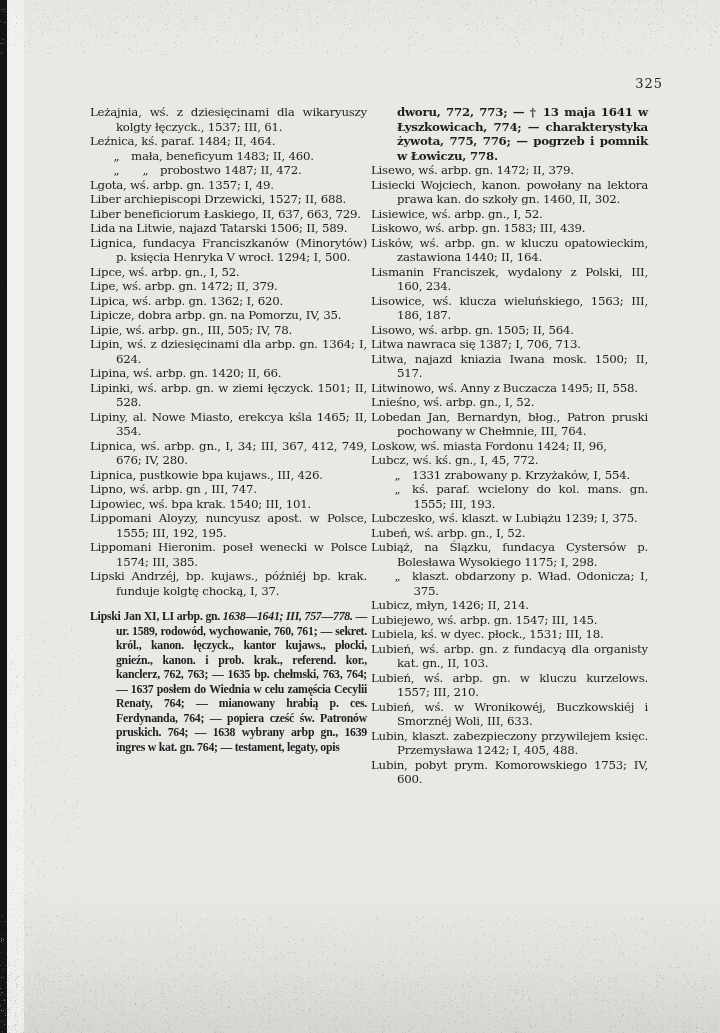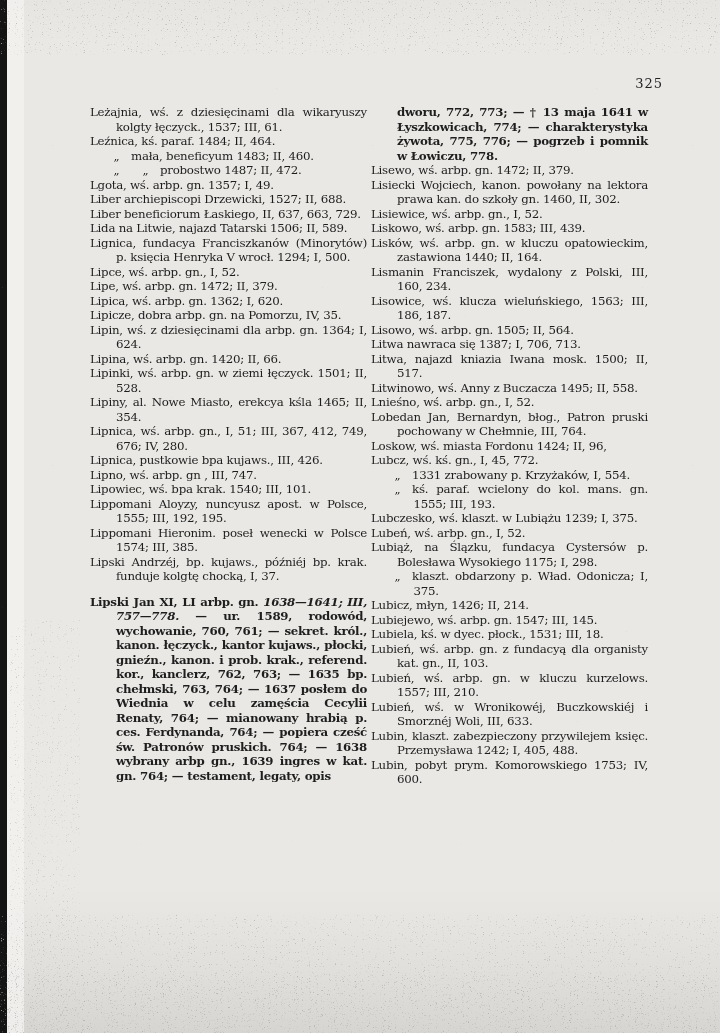--- a/index.html
+++ b/index.html
@@ -68,21 +68,21 @@
     text-indent: -1.6em;
   }
   .entry.ind2 {
     padding-left: 3.6em;
     text-indent: -1.6em;
   }
   .entry.cont {
     padding-left: 2.2em;
     text-indent: 0;
   }
-  .entry.gap { margin-top: 11px; }
+  .entry.gap { margin-top: 11px; font-family: Liberation Serif, serif; }
   .entry.bold { font-weight: bold; }
   .seg.bold { font-weight: bold; }
   .seg.bold-italic { font-weight: bold; font-style: italic; }
 </style>
 </head>
 <body>
 
 <div class="page">
 
   <div class="edge-left"></div>
@@ -97,25 +97,26 @@
       <p class="entry ind2">„  „ probostwo 1487; II, 472.</p>
       <p class="entry">Lgota, wś. arbp. gn. 1357; I, 49.</p>
       <p class="entry">Liber archiepiscopi Drzewicki, 1527; II, 688.</p>
       <p class="entry">Liber beneficiorum Łaskiego, II, 637, 663, 729.</p>
       <p class="entry">Lida na Litwie, najazd Tatarski 1506; II, 589.</p>
       <p class="entry">Lignica, fundacya Franciszkanów (Minorytów) p. księcia Henryka V wrocł. 1294; I, 500.</p>
       <p class="entry">Lipce, wś. arbp. gn., I, 52.</p>
       <p class="entry">Lipe, wś. arbp. gn. 1472; II, 379.</p>
       <p class="entry">Lipica, wś. arbp. gn. 1362; I, 620.</p>
       <p class="entry">Lipicze, dobra arbp. gn. na Pomorzu, IV, 35.</p>
+      <p class="entry">Lipie, wś. arbp. gn., III, 505; IV, 78.</p>
       <p class="entry">Lipin, wś. z dziesięcinami dla arbp. gn. 1364; I, 624.</p>
       <p class="entry">Lipina, wś. arbp. gn. 1420; II, 66.</p>
       <p class="entry">Lipinki, wś. arbp. gn. w ziemi łęczyck. 1501; II, 528.</p>
       <p class="entry">Lipiny, al. Nowe Miasto, erekcya kśla 1465; II, 354.</p>
-      <p class="entry">Lipnica, wś. arbp. gn., I, 51; III, 367, 412, 749, 676; IV, 280.</p>
+      <p class="entry">Lipnica, wś. arbp. gn., I, 34; III, 367, 412, 749, 676; IV, 280.</p>
       <p class="entry">Lipnica, pustkowie bpa kujaws., III, 426.</p>
       <p class="entry">Lipno, wś. arbp. gn , III, 747.</p>
       <p class="entry">Lipowiec, wś. bpa krak. 1540; III, 101.</p>
       <p class="entry">Lippomani Aloyzy, nuncyusz apost. w Polsce, 1555; III, 192, 195.</p>
       <p class="entry">Lippomani Hieronim. poseł wenecki w Polsce 1574; III, 385.</p>
       <p class="entry">Lipski Andrzéj, bp. kujaws., późniéj bp. krak. funduje kolgtę chocką, I, 37.</p>
       <p class="entry gap"><span class="seg bold">Lipski Jan XI, LI arbp. gn. </span><span class="seg bold-italic">1638—1641; III, 757—778.</span><span class="seg bold"> — ur. 1589, rodowód, wychowanie, 760, 761; — sekret. król., kanon. łęczyck., kantor kujaws., płocki, gnieźn., kanon. i prob. krak., referend. kor., kanclerz, 762, 763; — 1635 bp. chełmski, 763, 764; — 1637 posłem do Wiednia w celu zamęścia Cecylii Renaty, 764; — mianowany hrabią p. ces. Ferdynanda, 764; — popiera cześć św. Patronów pruskich. 764; — 1638 wybrany arbp gn., 1639 ingres w kat. gn. 764; — testament, legaty, opis</span></p>
     </div>
   <div class="col col-right">
       <p class="entry cont bold">dworu, 772, 773; — † 13 maja 1641 w Łyszkowicach, 774; — charakterystyka żywota, 775, 776; — pogrzeb i pomnik w Łowiczu, 778.</p>

